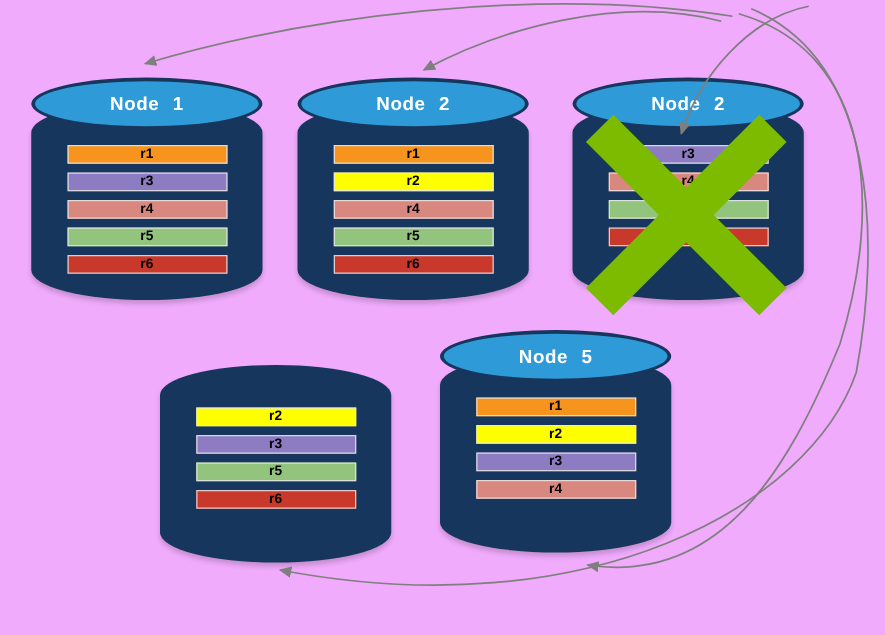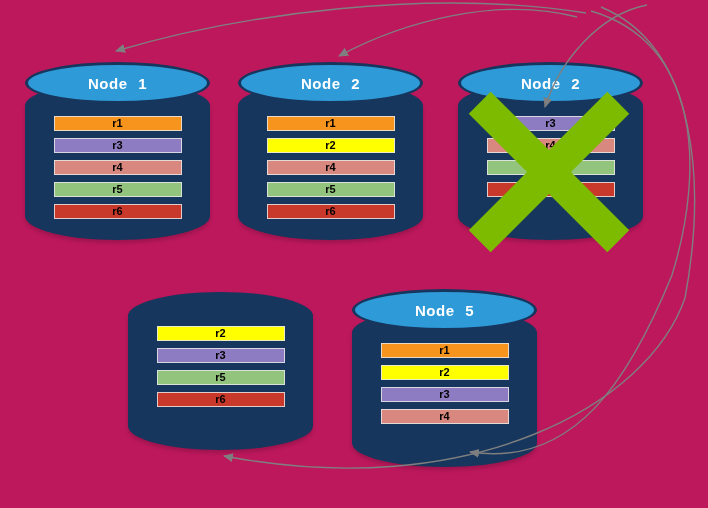--- a/index.html
+++ b/index.html
@@ -1,18 +1,18 @@
 <!DOCTYPE html>
 <html><head>
 <meta charset="utf-8">
 <style>
   * { box-sizing: border-box; }
   html, body { margin: 0; padding: 0; background: #ffffff; }
   body { font-family: "Liberation Sans", "DejaVu Sans", sans-serif; }
-  .canvas { position: relative; width: 708px; height: 508px; background: #be185d; overflow: hidden; }
+  .canvas { position: relative; width: 708px; height: 508px; background: #f0abfc; overflow: hidden; }
 
   .node { position: absolute; width: 185px; height: 180px; z-index: 1; }
   .cyl-body {
     position: absolute; left: 0; top: 20px; width: 185px; height: 158px;
     background: #17365D; border-radius: 92px / 24px;
     box-shadow: 0 3px 4px rgba(0,0,0,0.18);
   }
   .cyl-top {
     position: absolute; left: 0; top: 0; width: 185px; height: 42px;
     background: #2E9AD8; border: 3px solid #17365D; border-radius: 50%;
@@ -86,21 +86,21 @@
   <div class="node" style="left:128px; top:272px;">
     <div class="cyl-body"></div>
     <div class="bars">
       <div class="bar" style="background-color: rgb(255, 255, 0);">r2</div>
       <div class="bar" style="background-color: rgb(142, 124, 195);">r3</div>
       <div class="bar" style="background-color: rgb(147, 196, 125);">r5</div>
       <div class="bar" style="background-color: rgb(201, 57, 43);">r6</div>
     </div>
   </div>
 
-  <div class="node" style="left:352px; top:289px;padding-left:24px;">
+  <div class="node" style="left:352px; top:264px;padding-left:24px;">
     <div class="cyl-body"></div>
     <div class="cyl-top">
       <span class="node-label">Node 5</span>
     </div>
     <div class="bars">
       <div class="bar" style="background-color: rgb(247, 148, 29);">r1</div>
       <div class="bar" style="background-color: rgb(255, 255, 0);">r2</div>
       <div class="bar" style="background-color: rgb(142, 124, 195);">r3</div>
       <div class="bar" style="background-color: rgb(217, 136, 128);">r4</div>
     </div>

